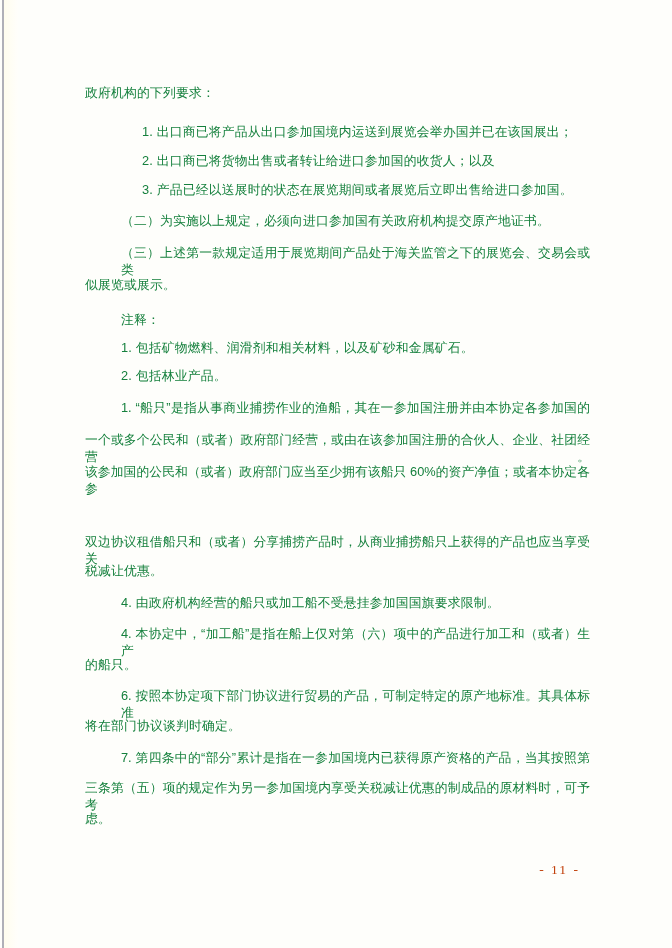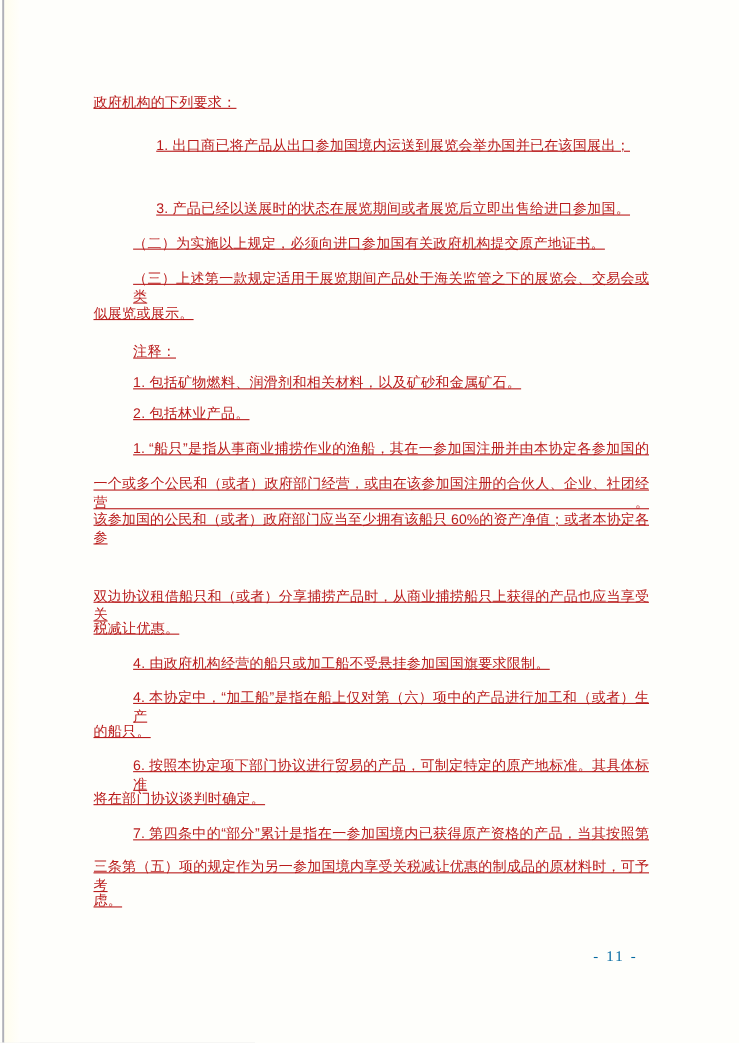--- a/index.html
+++ b/index.html
@@ -29,26 +29,25 @@
   .edge-strip {
     position: absolute;
     left: 4px;
     top: 0;
     width: 14px;
     height: 948px;
     background: linear-gradient(to right, #fffdee, #fffefb);
   }
   .line {
     position: absolute;
-    color: #b91c1c;
+    color: #15803d;
     font-size: 12.8px;
     line-height: 17px;
     letter-spacing: 0.2px;
     white-space: nowrap;
-    text-decoration: underline;
   }
   
   .il0 { left: 85px;  }
   .il1 { left: 121px; }
   .il2 { left: 142px; text-align: right; }
   
   .full {
     white-space: normal;
     text-align: justify;
     text-align-last: justify;
@@ -56,36 +55,37 @@
     letter-spacing: 0;
   }
   .il0.full { width: 505px; }
   .il1.full { width: 469px; }
   .page-number {
     position: absolute;
     top: 862px;
     left: 470px;
     width: 110px;
     text-align: right;
-    color: #0369a1;
+    color: #c2410c;
     font-size: 13.5px;
     letter-spacing: 2px;
     font-family: "Liberation Serif", "DejaVu Serif", serif;
   }
 </style>
 </head>
 <body>
 
 <div class="page">
   <div class="edge-line"></div>
   <div class="edge-strip"></div>
 
   <div class="line il0" style="top:84px">政府机构的下列要求：</div>
 
   <div class="line il2" style="top:123px">1. 出口商已将产品从出口参加国境内运送到展览会举办国并已在该国展出；</div>
+  <div class="line il2" style="top:152px">2. 出口商已将货物出售或者转让给进口参加国的收货人；以及</div>
   <div class="line il2" style="top:181px">3. 产品已经以送展时的状态在展览期间或者展览后立即出售给进口参加国。</div>
 
   <div class="line il1" style="top:212px">（二）为实施以上规定，必须向进口参加国有关政府机构提交原产地证书。</div>
   <div class="line il1 full" style="top:244px">（三）上述第一款规定适用于展览期间产品处于海关监管之下的展览会、交易会或类</div>
   <div class="line il0" style="top:276px">似展览或展示。</div>
 
   <div class="line il1" style="top:311px">注释：</div>
 
   <div class="line il1" style="top:339px">1. 包括矿物燃料、润滑剂和相关材料，以及矿砂和金属矿石。</div>
   <div class="line il1" style="top:367px">2. 包括林业产品。</div>

